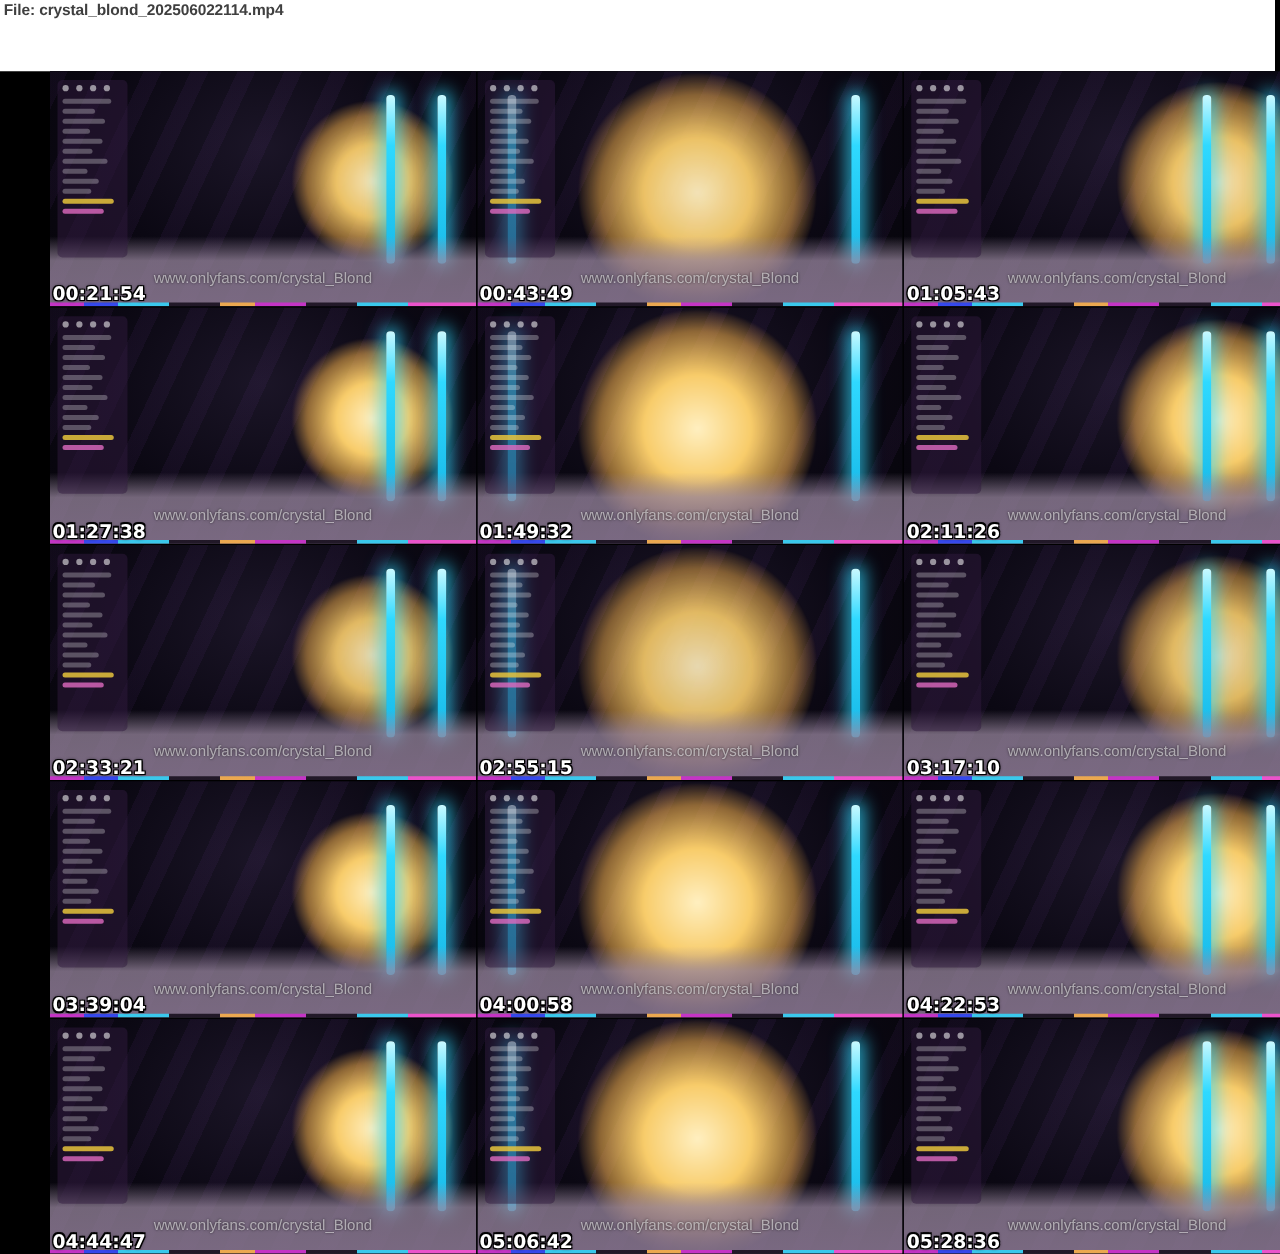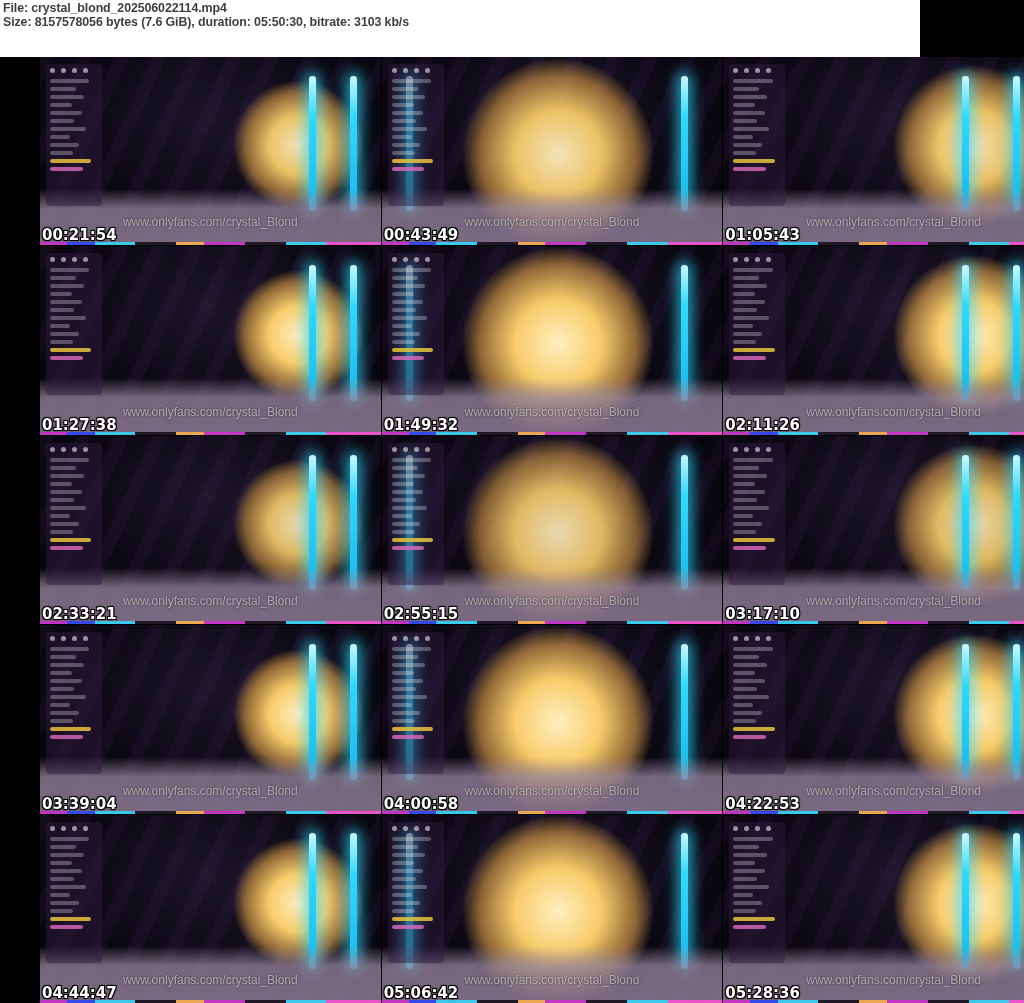--- a/index.html
+++ b/index.html
@@ -1,20 +1,20 @@
 <!DOCTYPE html>
 <html><head>
 <meta charset="utf-8">
 <style>
   html,body{margin:0;padding:0;background:#000;}
   #sheet{width:1024px;height:1003px;position:relative;overflow:hidden;
          font-family:"Liberation Sans",sans-serif;background:#000;}
 
   
-  #header{box-sizing:border-box;width:920px;height:57px;background:#ffffff;
+  #header{box-sizing:border-box;width:1020px;height:57px;background:#ffffff;
           color:#3f3f3f;font-weight:bold;font-size:12.4px;line-height:13.6px;
           padding:2px 0 0 3px;font-family:"Liberation Sans",sans-serif;
           letter-spacing:-0.1px;}
   #header div{white-space:nowrap;overflow:hidden;}
 
   
   #grid{width:1024px;height:946px;display:grid;
         grid-template-columns:repeat(3,1fr);
         grid-template-rows:repeat(5,1fr);
         gap:1px;background:#000;margin-left:40px;}
@@ -67,21 +67,20 @@
   .v2 .n1{left:70%}.v2 .n2{left:85%}
   .r0 .lamp{opacity:.95}.r2 .lamp{opacity:.9}
 </style>
 </head>
 <body>
 
 <div id="sheet">
 
   <div id="header">
     <div>File: crystal_blond_202506022114.mp4</div>
-    <div>Size: 8157578056 bytes (7.6 GiB), duration: 05:50:30, bitrate: 3103 kb/s</div>
   </div>
 
   <div id="grid">
       <div class="tile v0 r0">
       <div class="scene">
         <div class="chevrons"></div>
         <div class="lamp"></div>
         <div class="neon n1"></div>
         <div class="neon n2"></div>
         <div class="rug"></div>

